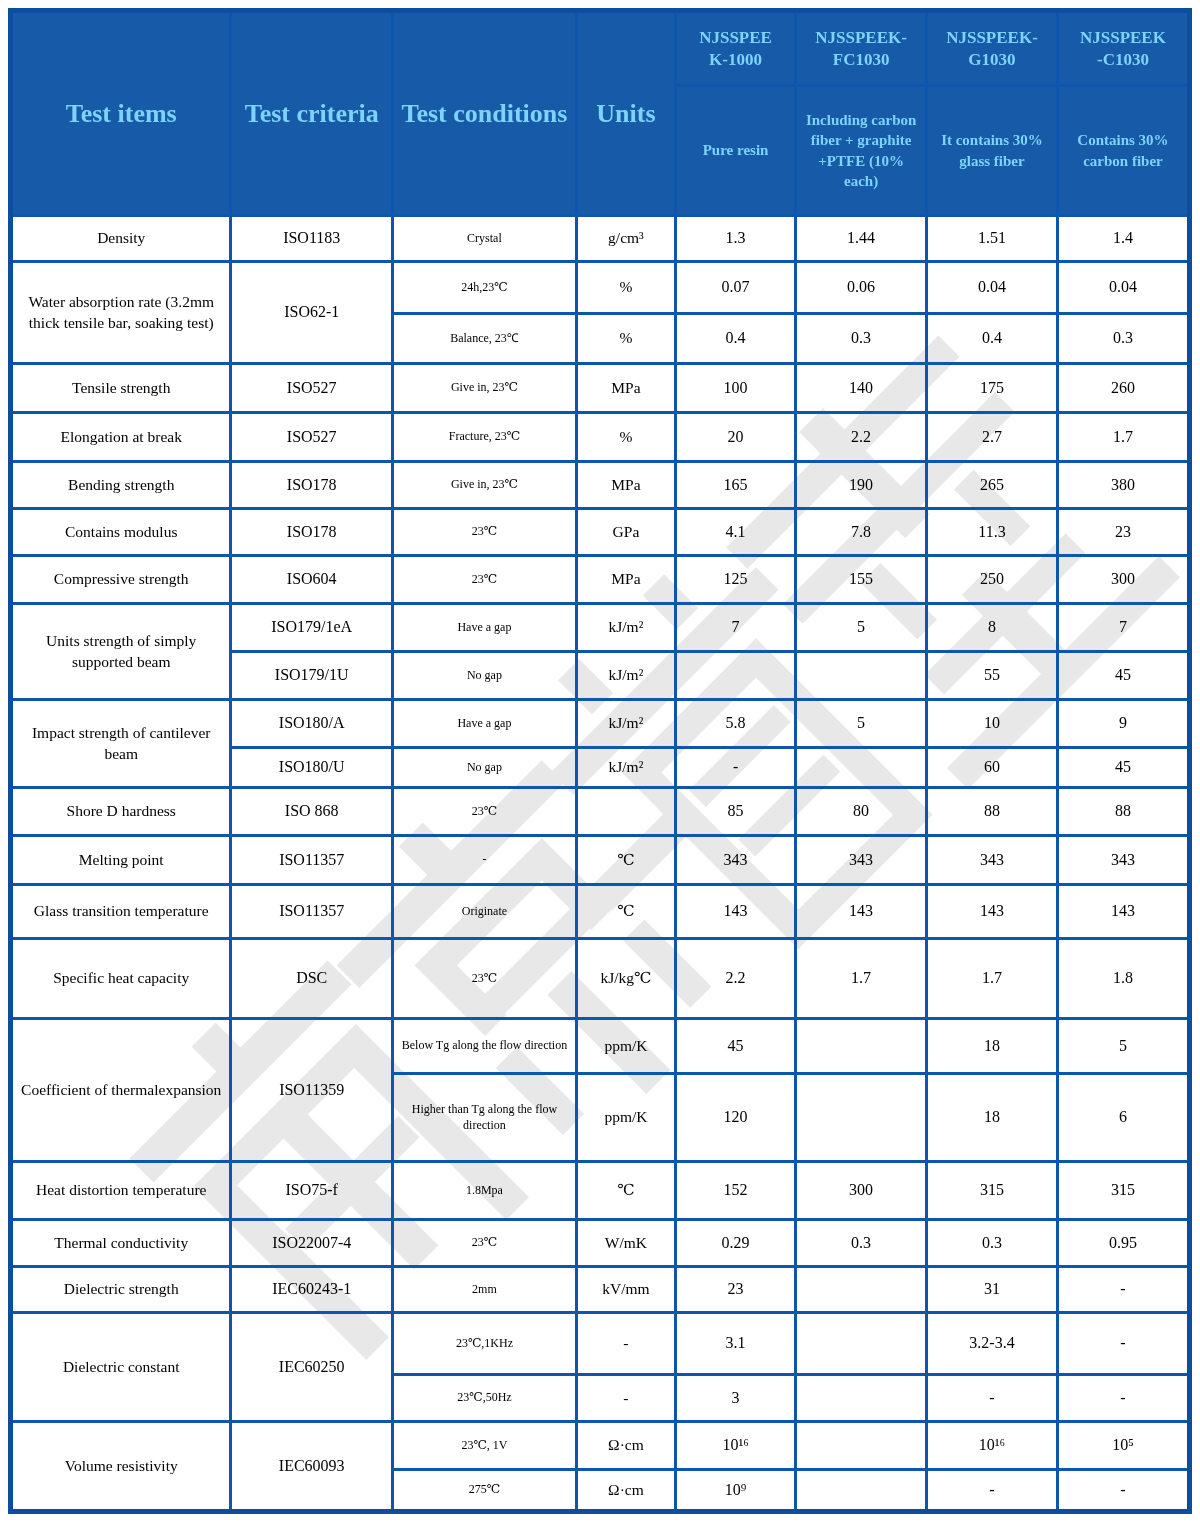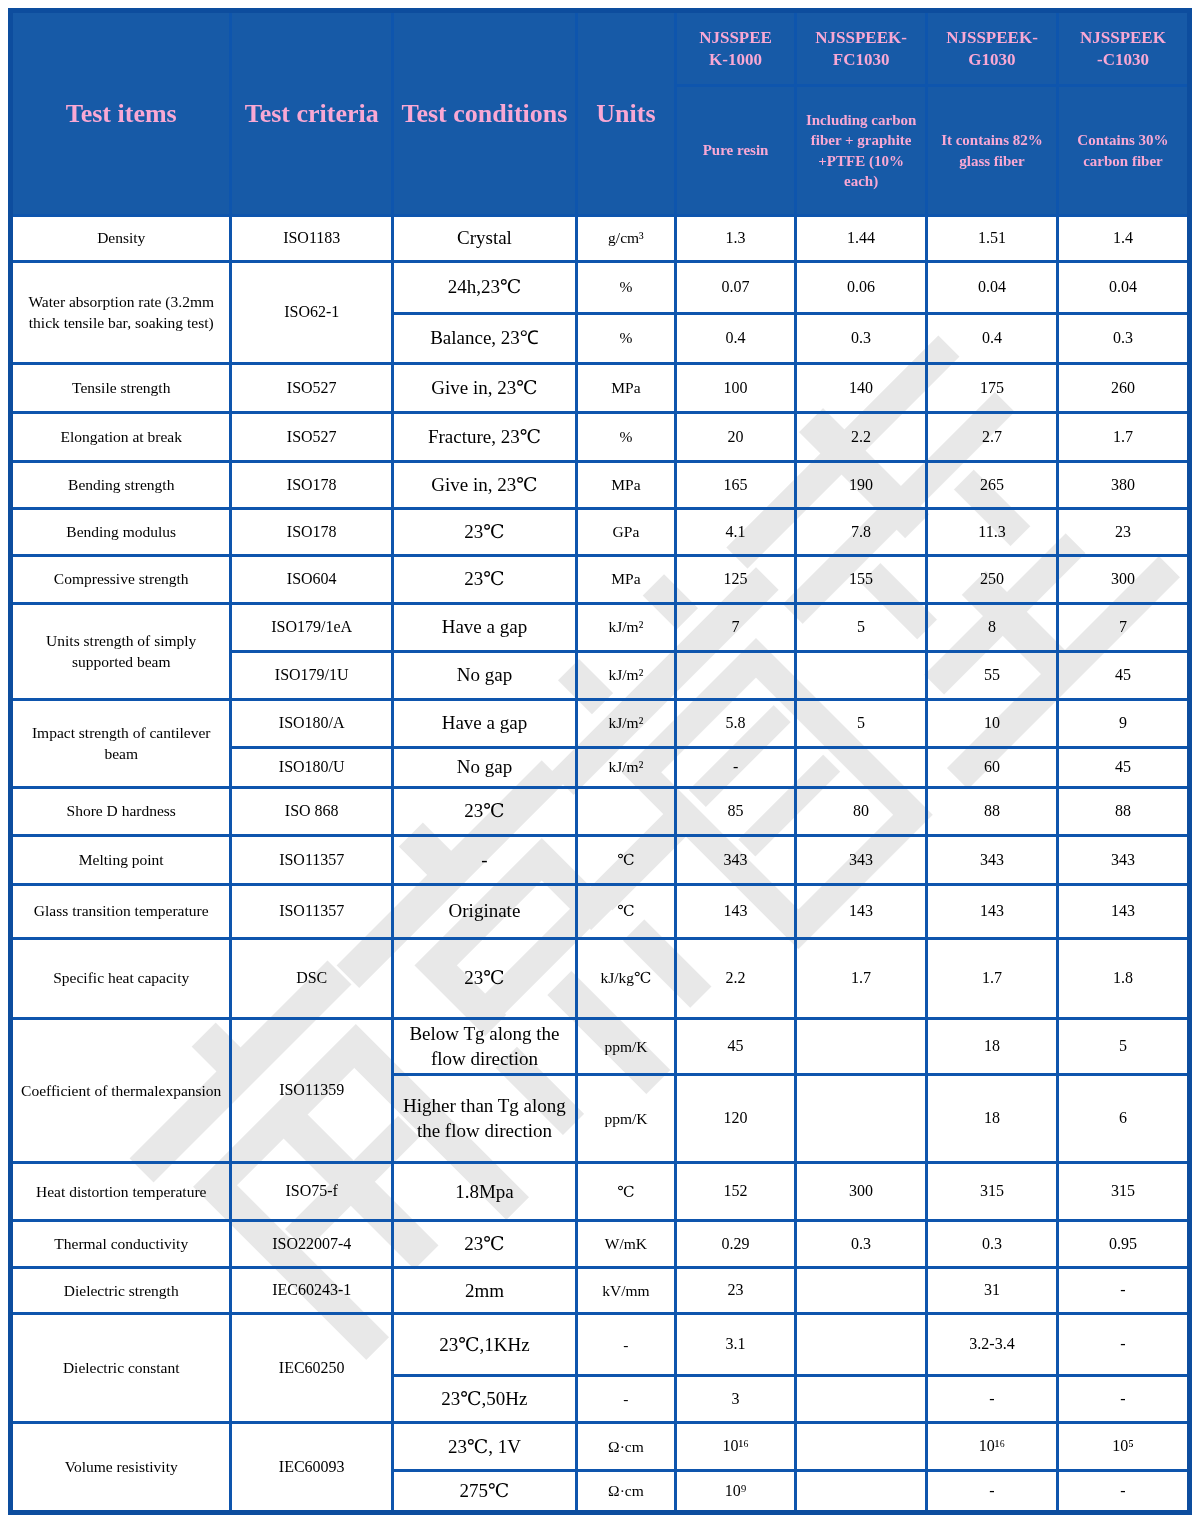--- a/index.html
+++ b/index.html
@@ -1,27 +1,27 @@
 <!DOCTYPE html>
 <html><head>
 <meta charset="utf-8">
 <style>
   html,body{margin:0;padding:0;background:#ffffff;}
   body{font-family:"Liberation Serif","DejaVu Serif",serif;}
   .page{position:relative;width:1200px;min-height:1529px;background:#ffffff;box-sizing:border-box;padding:8px;overflow:hidden;}
   .watermark{position:absolute;left:0;top:0;width:1200px;height:1529px;z-index:1;pointer-events:none;}
   table.spec{border-collapse:collapse;table-layout:fixed;width:100%;position:relative;z-index:2;border:5px solid #0d4d9e;}
   th,td{border:3px solid #0e55ad;text-align:center;vertical-align:middle;padding:2px 5px;box-sizing:border-box;overflow:hidden;}
-  thead th{background:#175aa7;color:#f9a8d4;font-weight:bold;position:relative;z-index:3;}
+  thead th{background:#175aa7;color:#7dd3fc;font-weight:bold;position:relative;z-index:3;}
   .h-main{font-size:26px;}
   .pname{font-size:17px;white-space:pre-line;line-height:1.25;}
   .pdesc{font-size:15px;line-height:1.35;}
   td{font-size:16px;color:#000000;background:transparent;position:relative;z-index:2;line-height:1.3;}
   .cell-item{font-size:15.5px;}
-  .cell-cond{font-size:19px;}
+  .cell-cond{font-size:12px;}
   .cell-unit{font-size:15.5px;}
   .cell-val{font-size:16px;}
 </style>
 </head>
 <body>
 
 <div class="page">
 
   <svg class="watermark" viewBox="0 0 1200 1529" aria-label="南京-首塑">
     <g fill="#d2d2d2" opacity="0.52" transform="rotate(-45 640 860)">
@@ -99,21 +99,21 @@
         <th class="pname">NJSSPEEK-
 FC1030</th>
         <th class="pname">NJSSPEEK-
 G1030</th>
         <th class="pname">NJSSPEEK
 -C1030</th>
       </tr>
       <tr style="height:130px">
         <th class="pdesc">Pure resin</th>
         <th class="pdesc">Including carbon fiber + graphite +PTFE (10% each)</th>
-        <th class="pdesc">It contains 82% glass fiber</th>
+        <th class="pdesc">It contains 30% glass fiber</th>
         <th class="pdesc">Contains 30% carbon fiber</th>
       </tr>
     </thead>
     <tbody>
         <tr style="height: 46px;">
           <td class="cell-item">Density</td>
           <td class="cell-crit">ISO1183</td>
           <td class="cell-cond">Crystal</td>
           <td class="cell-unit">g/cm³</td>
           <td class="cell-val">1.3</td>
@@ -163,21 +163,21 @@
           <td class="cell-item">Bending strength</td>
           <td class="cell-crit">ISO178</td>
           <td class="cell-cond">Give in, 23℃</td>
           <td class="cell-unit">MPa</td>
           <td class="cell-val">165</td>
           <td class="cell-val">190</td>
           <td class="cell-val">265</td>
           <td class="cell-val">380</td>
         </tr>
         <tr style="height: 47px;">
-          <td class="cell-item">Bending modulus</td>
+          <td class="cell-item">Contains modulus</td>
           <td class="cell-crit">ISO178</td>
           <td class="cell-cond">23℃</td>
           <td class="cell-unit">GPa</td>
           <td class="cell-val">4.1</td>
           <td class="cell-val">7.8</td>
           <td class="cell-val">11.3</td>
           <td class="cell-val">23</td>
         </tr>
         <tr style="height: 48px;">
           <td class="cell-item">Compressive strength</td>

